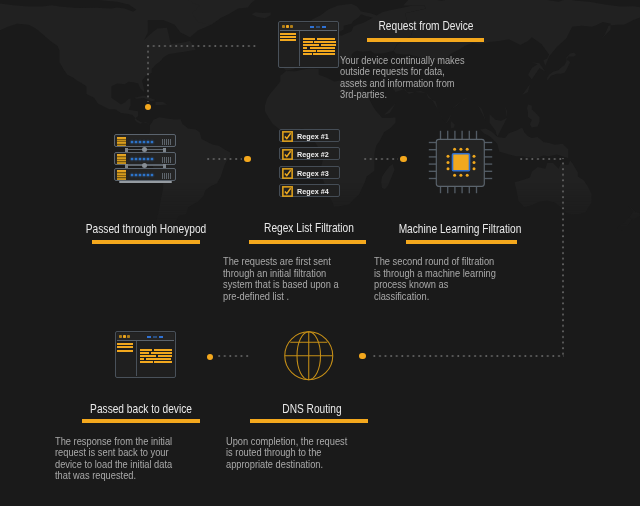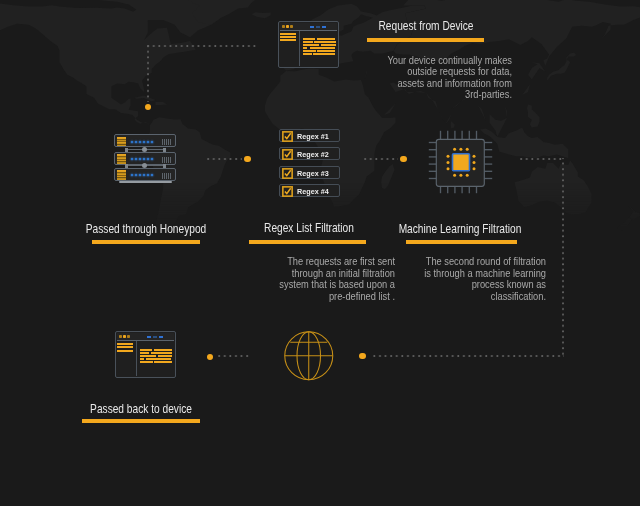--- a/index.html
+++ b/index.html
@@ -8,21 +8,21 @@
   #stage{position:relative;width:640px;height:506px;background:#1a1a1a;overflow:hidden;}
   #worldmap{position:absolute;left:0;top:0;width:640px;height:253px;
     -webkit-mask-image:linear-gradient(180deg,#000 0%,#000 72%,rgba(0,0,0,0) 92%);
             mask-image:linear-gradient(180deg,#000 0%,#000 72%,rgba(0,0,0,0) 92%);}
   #worldmap path{fill:#212121;}
 
   .sec{position:absolute;}
   .sec-title{color:#e9e9e9;font-size:13.3px;text-align:center;white-space:nowrap;
              transform:scaleX(0.765);line-height:13px;}
   .sec-bar{height:4px;background:#f4a81d;margin:0 auto;}
-  .sec-body{color:#a9a9a9;font-size:10.8px;line-height:11.5px;text-align:right;white-space:nowrap;}
+  .sec-body{color:#a9a9a9;font-size:10.8px;line-height:11.5px;text-align:left;white-space:nowrap;}
   .sec-body > div{transform:scaleX(0.86);}
 
   .dotsH{position:absolute;height:2.4px;
     background-image:radial-gradient(circle at 1.2px 1.2px,#5e5e5e 0.75px,rgba(94,94,94,0.45) 1.05px,rgba(0,0,0,0) 1.4px);
     background-size:5.6px 2.4px;background-repeat:repeat-x;}
   .dotsH.rt{background-position:right top;}
   .dotsV{position:absolute;width:2.4px;
     background-image:radial-gradient(circle at 1.2px 1.2px,#5e5e5e 0.75px,rgba(94,94,94,0.45) 1.05px,rgba(0,0,0,0) 1.4px);
     background-size:2.4px 5.6px;background-repeat:repeat-y;}
   .dotsV.bt{background-position:left bottom;}
@@ -330,15 +330,30 @@
       <div>The second round of filtration</div>
       <div>is through a machine learning</div>
       <div>process known as</div>
       <div>classification.</div>
     </div>
   </div>
 
   <div class="sec" style="left:41.4px;top:401.5px;width:200px;">
     <div class="sec-title">Passed back to device</div>
     <div class="sec-bar" style="width:118px;margin-top:4.5px;"></div>
-  </div>
-
+    <div class="sec-body" style="margin-top:12.5px;">
+      <div>The response from the initial</div>
+      <div>request is sent back to your</div>
+      <div>device to load the initial data</div>
+      <div>that was requested.</div>
+    </div>
+  </div>
+
+  <div class="sec" style="left:211.5px;top:401.5px;width:200px;">
+    <div class="sec-title">DNS Routing</div>
+    <div class="sec-bar" style="position:relative;left:-2.5px;width:118px;margin-top:4.5px;"></div>
+    <div class="sec-body" style="margin-top:12.5px;">
+      <div>Upon completion, the request</div>
+      <div>is routed through to the</div>
+      <div>appropriate destination.</div>
+    </div>
+  </div>
 </div>
 
 </body></html>

